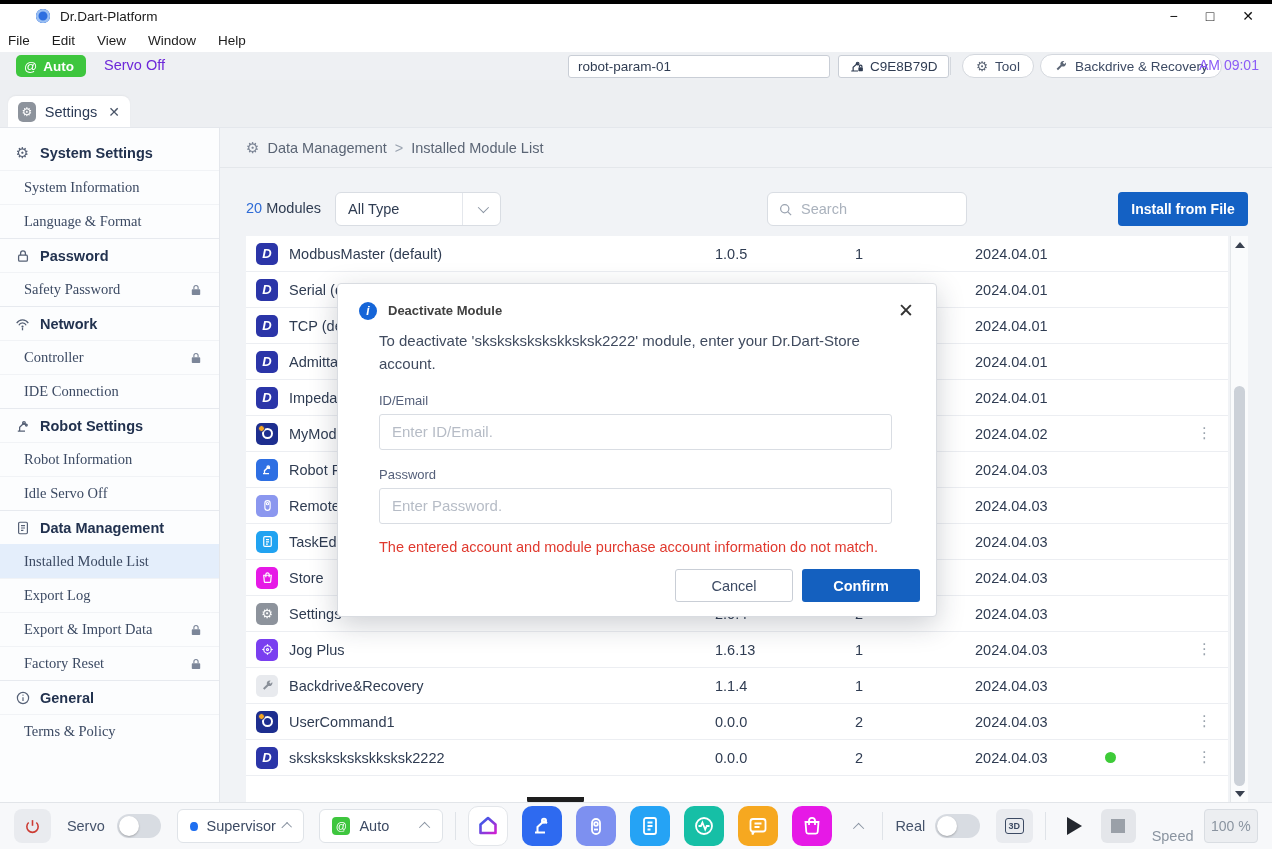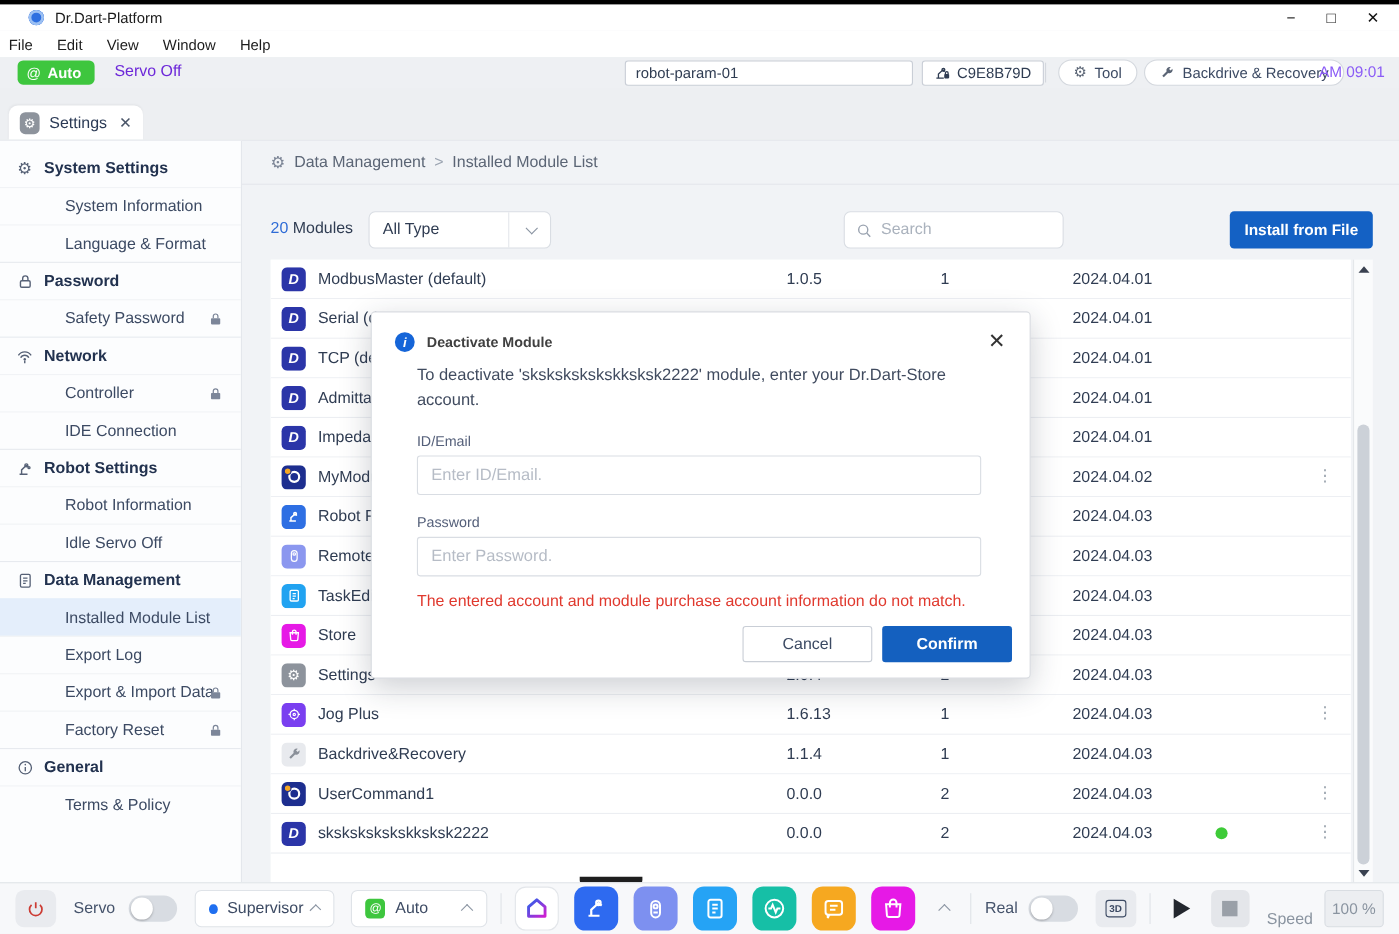--- a/index.html
+++ b/index.html
@@ -1,21 +1,21 @@
 <!DOCTYPE html>
 <html><head>
 <meta charset="utf-8">
 <style>
   * { margin:0; padding:0; box-sizing:border-box; }
   html,body { width:1272px; height:849px; overflow:hidden; }
   body { font-family:"Liberation Sans","DejaVu Sans",sans-serif; background:#edeff2; color:#333f52; }
   .app { position:relative; width:1272px; height:849px; background:#edeff2; overflow:hidden; }
 
   
-  .titlebar { position:absolute; left:0; top:0; width:1272px; height:28px; background:#fff; border-top:4px solid #000; display:flex; align-items:center; justify-content:space-between; padding:0 12px 0 26px; }
+  .titlebar { position:absolute; left:0; top:0; width:1272px; height:28px; background:#fff; border-top:4px solid #000; display:flex; align-items:center; justify-content:space-between; padding:0 12px 0 36px; }
   .title-left { display:flex; align-items:center; gap:10px; }
   .app-logo { width:14px; height:14px; border-radius:50%; background:#2e6fe0; box-shadow:inset 0 0 0 2.5px #9cc0f2, inset 0 0 0 4px #2e6fe0; display:inline-block; }
   .title-text { font-size:13.5px; color:#1b1b1b; }
   .win-controls { display:flex; align-items:center; gap:28px; padding-right:6px; }
   .win-controls span { font-size:14px; color:#111; cursor:default; line-height:1; }
 
   
   .menubar { position:absolute; left:0; top:28px; width:1272px; height:24px; background:#fff; display:flex; align-items:center; gap:22px; padding:0 8px; }
   .menubar span { font-size:13.5px; color:#1c1c1c; }
 
@@ -40,21 +40,21 @@
   .tab-label { font-size:14.5px; color:#2b3a55; }
   .tab-close { font-size:14px; color:#4a5568; margin-left:2px; }
 
   
   .content { position:absolute; left:0; top:127px; width:1272px; height:675px; display:flex; border-top:1px solid #e4e7ec; background:#f1f3f6; }
   .sidebar { width:220px; height:100%; background:#fcfdfe; border-right:1px solid #e4e7ec; padding-top:8px; overflow:hidden; }
   .sb-row { display:flex; align-items:center; height:34px; padding:0 16px 0 14px; position:relative; }
   .sb-header { font-weight:700; color:#22324f; font-size:14.5px; gap:9px; border-top:1px solid #e7eaef; }
   .sb-header.first { border-top:none; }
   .sb-header .sb-ic { width:17px; height:17px; color:#566176; }
-  .sb-item { padding-left:59px; font-size:14.5px; color:#3c4a63; border-top:1px solid #f1f3f6; }
+  .sb-item { padding-left:24px; font-size:14.5px; color:#3c4a63; border-top:1px solid #f1f3f6;font-family:Liberation Serif, serif; }
   .sb-item.selected { background:#e4eefb; border-top-color:#e4eefb; }
   .sb-lock { position:absolute; right:16px; width:14px; height:14px; color:#7c8699; }
 
   .main { flex:1; position:relative; }
   .breadcrumb { position:absolute; left:0; top:0; width:100%; height:40px; display:flex; align-items:center; gap:8px; padding-left:26px; border-bottom:1px solid #e4e7eb; color:#5b6575; font-size:14.5px; }
   .breadcrumb .bc-gear { color:#7b8495; font-size:15px; }
   .bc-sep { color:#9aa3b0; }
 
   .filterbar { position:absolute; left:26px; top:64px; width:1002px; height:34px; }
   .count-label { position:absolute; left:0; top:8px; font-size:14.5px; color:#2f3c52; }

